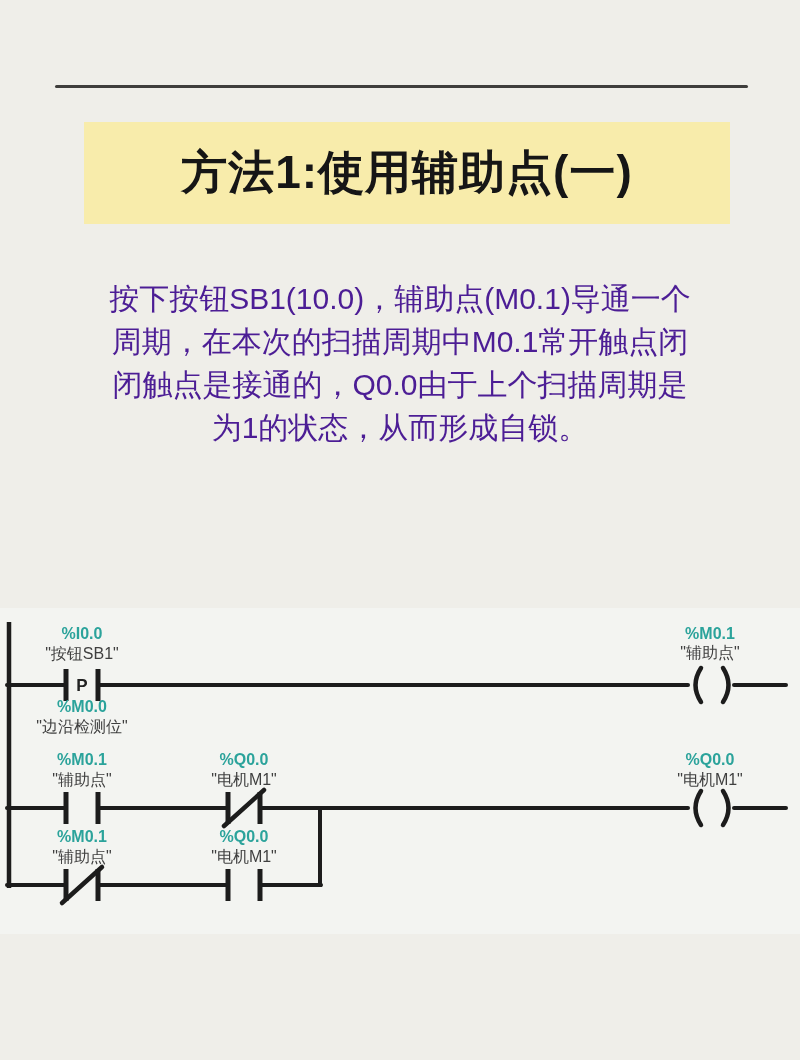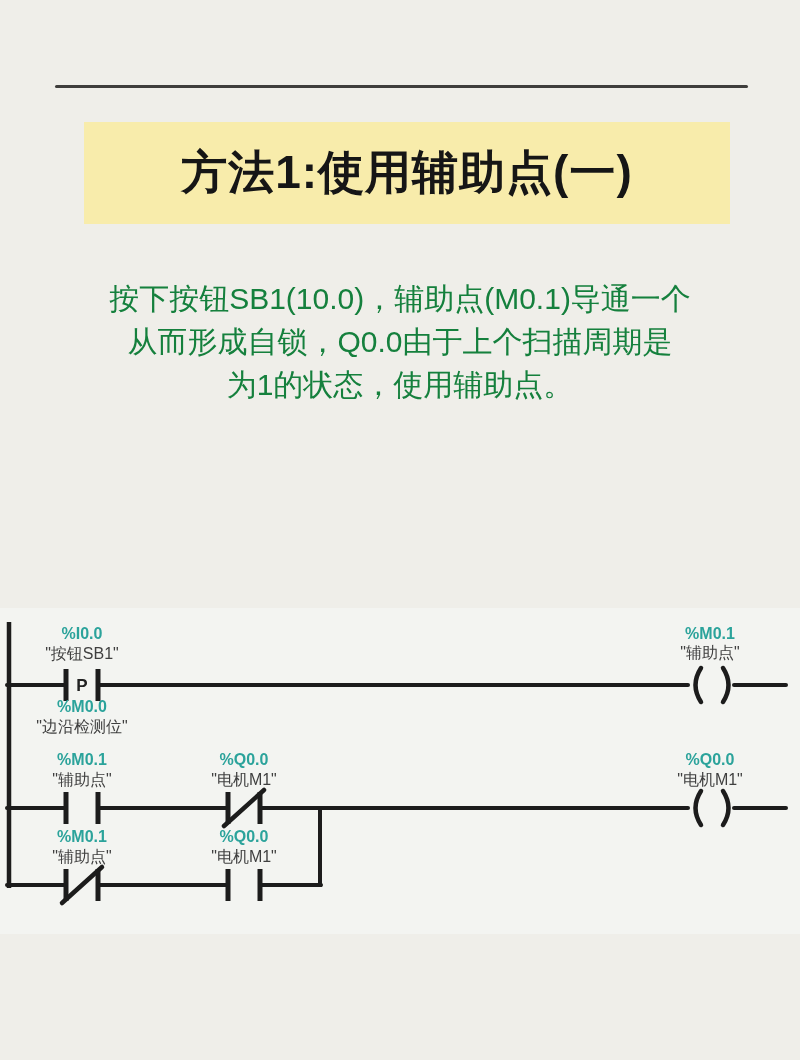--- a/index.html
+++ b/index.html
@@ -23,21 +23,21 @@
     display:flex;align-items:center;justify-content:center;
   }
   .title-text{
     font-size:46px;font-weight:600;color:#161616;letter-spacing:1px;
     white-space:nowrap;
   }
 
   .paragraph{
     position:absolute;left:0;top:277px;width:800px;
     text-align:center;
-    font-size:30px;line-height:43px;font-weight:500;color:#15803d;
+    font-size:30px;line-height:43px;font-weight:500;color:#4c1d95;
   }
   .paragraph .pline{white-space:nowrap;}
 
   .ladder-band{
     position:absolute;left:0;top:608px;width:800px;height:326px;
     background:#f3f4f1;
   }
   .ladder-band svg{display:block;}
 
   .wire{stroke:#1c1c1c;stroke-width:4;stroke-linecap:round;}
@@ -58,22 +58,23 @@
 <div class="page">
 
   <div class="divider"></div>
 
   <div class="title-box">
     <span class="title-text">方法1:使用辅助点(一)</span>
   </div>
 
   <div class="paragraph">
     <div class="pline">按下按钮SB1(10.0)，辅助点(M0.1)导通一个</div>
-    <div class="pline">从而形成自锁，Q0.0由于上个扫描周期是</div>
-    <div class="pline">为1的状态，使用辅助点。</div>
+    <div class="pline">周期，在本次的扫描周期中M0.1常开触点闭</div>
+    <div class="pline">闭触点是接通的，Q0.0由于上个扫描周期是</div>
+    <div class="pline">为1的状态，从而形成自锁。</div>
   </div>
 
   <div class="ladder-band">
     <svg width="800" height="326" viewBox="0 0 800 326">
 
       <line class="rail" x1="9" y1="14" x2="9" y2="280"></line>
 
       <g>
         <line class="wire" x1="7" y1="77" x2="66" y2="77"></line>
         <line class="wire" x1="98" y1="77" x2="688" y2="77"></line>

